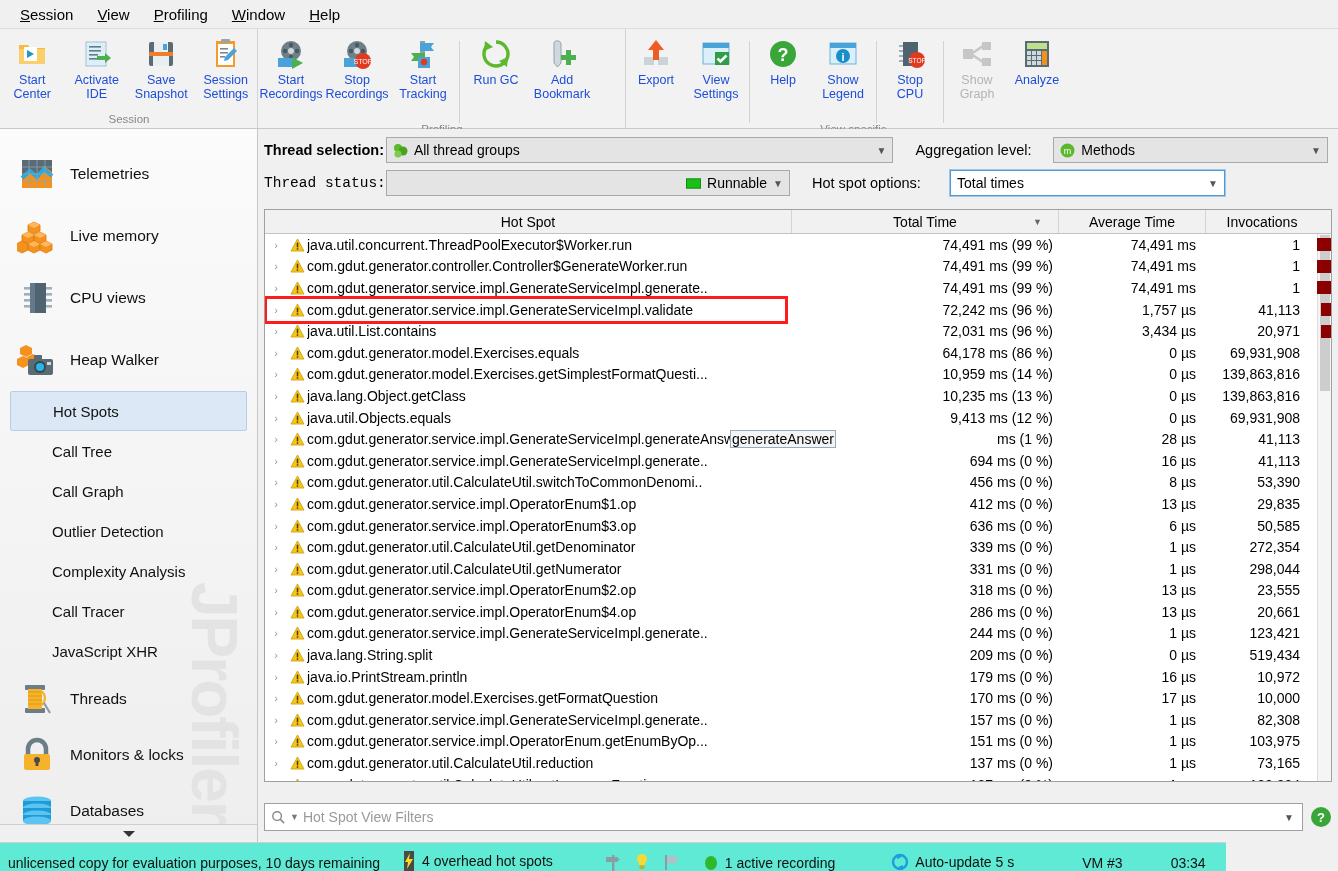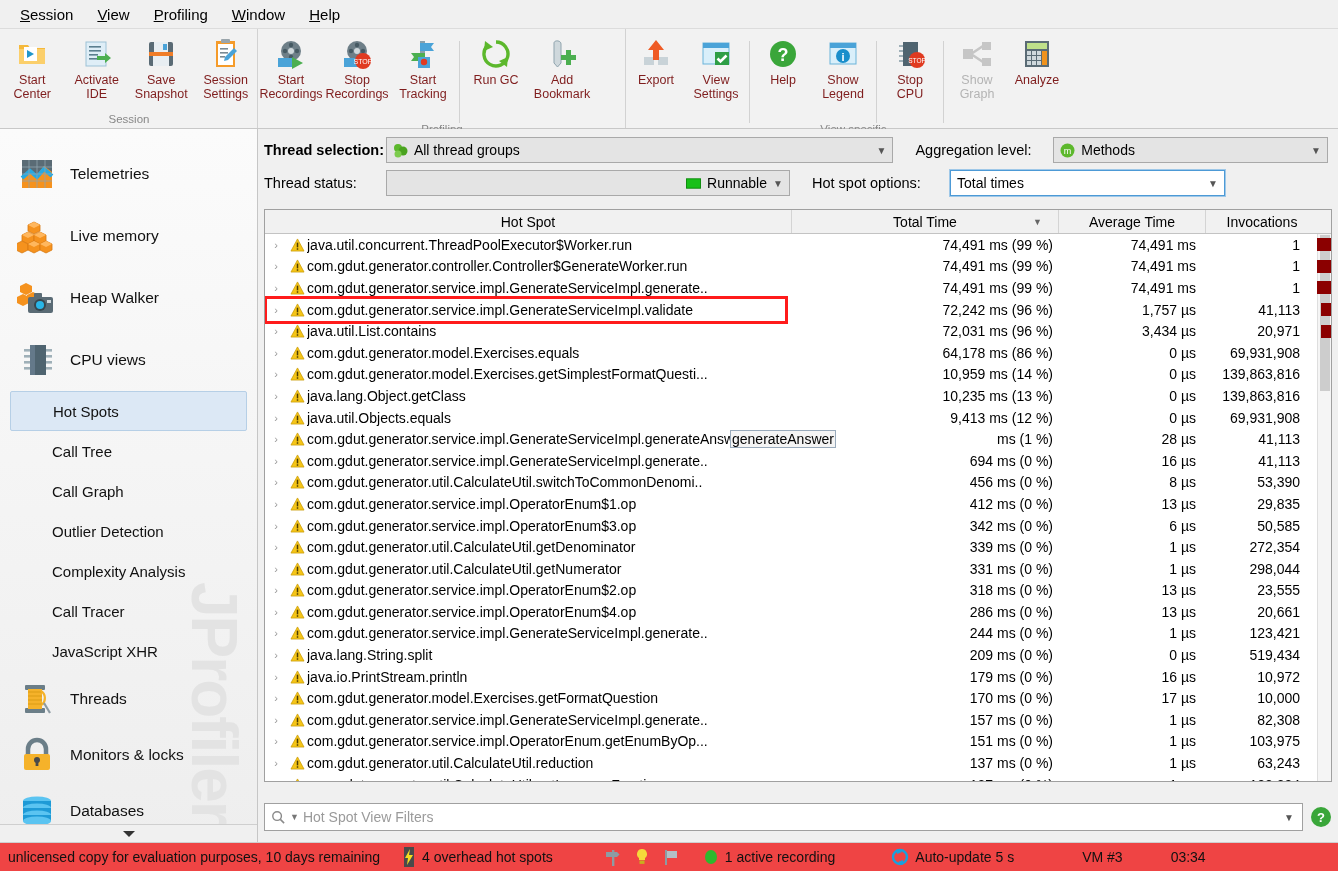--- a/index.html
+++ b/index.html
@@ -22,21 +22,21 @@
              border-top:1px solid #dcdcdc; border-bottom:1px solid #c8c8c8;
              display:flex; align-items:flex-start; }
   .tb-group { display:flex; flex-direction:column; height:100%; position:relative; }
   .tb-row { display:flex; flex:1; align-items:flex-start; padding-top:6px; }
   .tb-caption { text-align:center; font-size:11.5px; color:#888; padding-bottom:3px; }
   .tb-btn { width:60px; display:flex; flex-direction:column; align-items:center;
             padding:2px 1px; cursor:default; }
   .tb-btn.wide { width:66px; }
   .tb-ico { width:34px; height:34px; display:flex; align-items:center;
             justify-content:center; margin-bottom:3px; }
-  .tb-lbl { font-size:12.5px; line-height:13.5px; text-align:center; color:#7f1d1d; }
+  .tb-lbl { font-size:12.5px; line-height:13.5px; text-align:center; color:#1d4ed8; }
   .tb-btn.disabled .tb-lbl { color:#b4b4b4; }
   .tb-sep { width:1px; background:#d2d2d2; margin:6px 3px 0 3px; height:82px; }
   .grp-div { position:absolute; top:0; bottom:0; width:1px; background:#d2d2d2; }
 
   
   .body { display:flex; height:713px; }
 
   
   .sidebar { position:relative; width:258px; height:713px;
              background:linear-gradient(to bottom,#fbfbfb 0%, #eeeeee 100%);
@@ -110,23 +110,23 @@
   
   .filterbar { position:absolute; left:6px; right:6px; bottom:10px; height:30px;
                display:flex; align-items:center; }
   .filterfield { position:relative; flex:1; height:28px; background:#fff;
                  border:1px solid #a0a0a0; display:flex; align-items:center;
                  padding-left:6px; font-size:14px; color:#9a9a9a; }
   .filterfield .fchev { position:absolute; right:8px; font-size:10px; color:#555; }
   .helpbtn { width:22px; height:22px; margin-left:7px; }
 
   
-  .status { position:absolute; left:0; bottom:0; width:1338px; height:29px;
-            background:#ef4444; border-top:1px solid #cfcfcf;
-            display:flex; align-items:center; font-size:14px; color:#111; }
+  .status { position:absolute; left:0; bottom:0; width:1226px; height:29px;
+            background:#5eead4; border-top:1px solid #cfcfcf;
+            display:flex; align-items:flex-end; font-size:14px; color:#111; }
   .st-item { display:flex; align-items:center; white-space:nowrap; }
   .st-ico { display:flex; align-items:center; justify-content:center; margin-right:6px; }
 </style>
 </head>
 <body>
 
 <div id="app">
 
   <div class="menubar">
       <div class="menu-item"><u>S</u>ession</div>
@@ -408,55 +408,55 @@
                   <path d="M29 25l6 3-6 3-6-3z"></path>
                 </g>
             </svg>
             </span>
           <span class="sb-txt">Live memory</span>
         </div>
 
         <div class="sb-top">
           <span class="sb-ico">
             <svg width="40" height="40" viewBox="0 0 40 40">
-              <g fill="#f5921e">
-                  <path d="M9 5l6 3v6l-6 3-6-3V8z"></path>
-                  <path d="M4 16l6 3v6l-6 3-6-3v-6z" transform="translate(2,0)"></path>
-                  <path d="M16 14l6 3v6l-6 3-6-3v-6z"></path>
-                </g>
-              <rect x="11" y="19" width="25" height="16" rx="2" fill="#5a6b75"></rect>
-              <rect x="17" y="15" width="8" height="5" rx="1" fill="#5a6b75"></rect>
-              <circle cx="23" cy="27" r="6" fill="#37474f"></circle>
-              <circle cx="23" cy="27" r="4" fill="#29b6e8"></circle>
-              <rect x="30" y="22" width="4" height="3" fill="#cfd8dc"></rect>
-            </svg>
-            </span>
-          <span class="sb-txt">Heap Walker</span>
-        </div>
-
-        <div class="sb-top">
-          <span class="sb-ico">
-            <svg width="40" height="40" viewBox="0 0 40 40">
               <rect x="13" y="5" width="16" height="30" fill="#4f6470"></rect>
               <rect x="13" y="5" width="5" height="30" fill="#64798a"></rect>
               <g fill="#9fb0b8">
                   <rect x="7" y="9" width="6" height="2.6"></rect>
                   <rect x="7" y="15" width="6" height="2.6"></rect>
                   <rect x="7" y="21" width="6" height="2.6"></rect>
                   <rect x="7" y="27" width="6" height="2.6"></rect>
               <rect x="29" y="9" width="6" height="2.6"></rect>
                   <rect x="29" y="15" width="6" height="2.6"></rect>
                   <rect x="29" y="21" width="6" height="2.6"></rect>
                   <rect x="29" y="27" width="6" height="2.6"></rect>
                 </g>
             </svg>
             </span>
           <span class="sb-txt">CPU views</span>
         </div>
 
+        <div class="sb-top">
+          <span class="sb-ico">
+            <svg width="40" height="40" viewBox="0 0 40 40">
+              <g fill="#f5921e">
+                  <path d="M9 5l6 3v6l-6 3-6-3V8z"></path>
+                  <path d="M4 16l6 3v6l-6 3-6-3v-6z" transform="translate(2,0)"></path>
+                  <path d="M16 14l6 3v6l-6 3-6-3v-6z"></path>
+                </g>
+              <rect x="11" y="19" width="25" height="16" rx="2" fill="#5a6b75"></rect>
+              <rect x="17" y="15" width="8" height="5" rx="1" fill="#5a6b75"></rect>
+              <circle cx="23" cy="27" r="6" fill="#37474f"></circle>
+              <circle cx="23" cy="27" r="4" fill="#29b6e8"></circle>
+              <rect x="30" y="22" width="4" height="3" fill="#cfd8dc"></rect>
+            </svg>
+            </span>
+          <span class="sb-txt">Heap Walker</span>
+        </div>
+
         <div class="sb-sub selected">
             <span>Hot Spots</span>
           </div>
         <div class="sb-sub">
             <span>Call Tree</span>
           </div>
         <div class="sb-sub">
             <span>Call Graph</span>
           </div>
         <div class="sb-sub">
@@ -546,21 +546,21 @@
               <svg width="15" height="15" viewBox="0 0 15 15">
                   <circle cx="7.5" cy="7.5" r="7" fill="#5cb82c"></circle>
                   <text x="7.5" y="11" font-size="9" fill="#fff" text-anchor="middle" font-family="sans-serif">m</text>
                 </svg>
             </span>
             <span>Methods</span>
             <span class="chev">▼</span>
           </div>
         </div>
         <div class="ctrl-row">
-          <span class="ctrl-lbl" style="width:122px;">Thread status:</span>
+          <span class="ctrl-lbl" style="width:122px;font-family:Liberation Mono, monospace;">Thread status:</span>
           <div class="sel" style="width:404px;justify-content:flex-end;">
             <span class="selico">
               <svg width="16" height="11" viewBox="0 0 16 11">
                   <rect x="0.5" y="0.5" width="15" height="10" fill="#18c018" stroke="#0a8a0a"></rect>
                 </svg>
             </span>
             <span>Runnable</span>
             <span class="chev">▼</span>
           </div>
           <span class="ctrl-lbl" style="width:160px; padding-left:22px;">Hot spot options:</span>
@@ -809,21 +809,21 @@
               <span class="expander">›</span>
               <span class="warn">
                 <svg width="15" height="14" viewBox="0 0 16 15">
                   <path d="M8 1l7 13H1z" fill="#f5c518" stroke="#c99a06" stroke-width="0.8"></path>
                   <rect x="7.2" y="5" width="1.6" height="5" fill="#4a3a00"></rect>
                   <rect x="7.2" y="11" width="1.6" height="1.6" fill="#4a3a00"></rect>
                 </svg>
               </span>
               <span class="name">com.gdut.generator.service.impl.OperatorEnum$3.op</span>
               <span class="c-total">
-                <span class="val">342 ms (0 %)</span>
+                <span class="val">636 ms (0 %)</span>
               </span>
               <span class="c-avg2">6 µs</span>
               <span class="c-inv2">50,585</span>
             </div>
             <div class="row">
               <span class="expander">›</span>
               <span class="warn">
                 <svg width="15" height="14" viewBox="0 0 16 15">
                   <path d="M8 1l7 13H1z" fill="#f5c518" stroke="#c99a06" stroke-width="0.8"></path>
                   <rect x="7.2" y="5" width="1.6" height="5" fill="#4a3a00"></rect>
@@ -988,21 +988,21 @@
                   <path d="M8 1l7 13H1z" fill="#f5c518" stroke="#c99a06" stroke-width="0.8"></path>
                   <rect x="7.2" y="5" width="1.6" height="5" fill="#4a3a00"></rect>
                   <rect x="7.2" y="11" width="1.6" height="1.6" fill="#4a3a00"></rect>
                 </svg>
               </span>
               <span class="name">com.gdut.generator.util.CalculateUtil.reduction</span>
               <span class="c-total">
                 <span class="val">137 ms (0 %)</span>
               </span>
               <span class="c-avg2">1 µs</span>
-              <span class="c-inv2">63,243</span>
+              <span class="c-inv2">73,165</span>
             </div>
             <div class="row">
               <span class="expander">›</span>
               <span class="warn">
                 <svg width="15" height="14" viewBox="0 0 16 15">
                   <path d="M8 1l7 13H1z" fill="#f5c518" stroke="#c99a06" stroke-width="0.8"></path>
                   <rect x="7.2" y="5" width="1.6" height="5" fill="#4a3a00"></rect>
                   <rect x="7.2" y="11" width="1.6" height="1.6" fill="#4a3a00"></rect>
                 </svg>
               </span>

